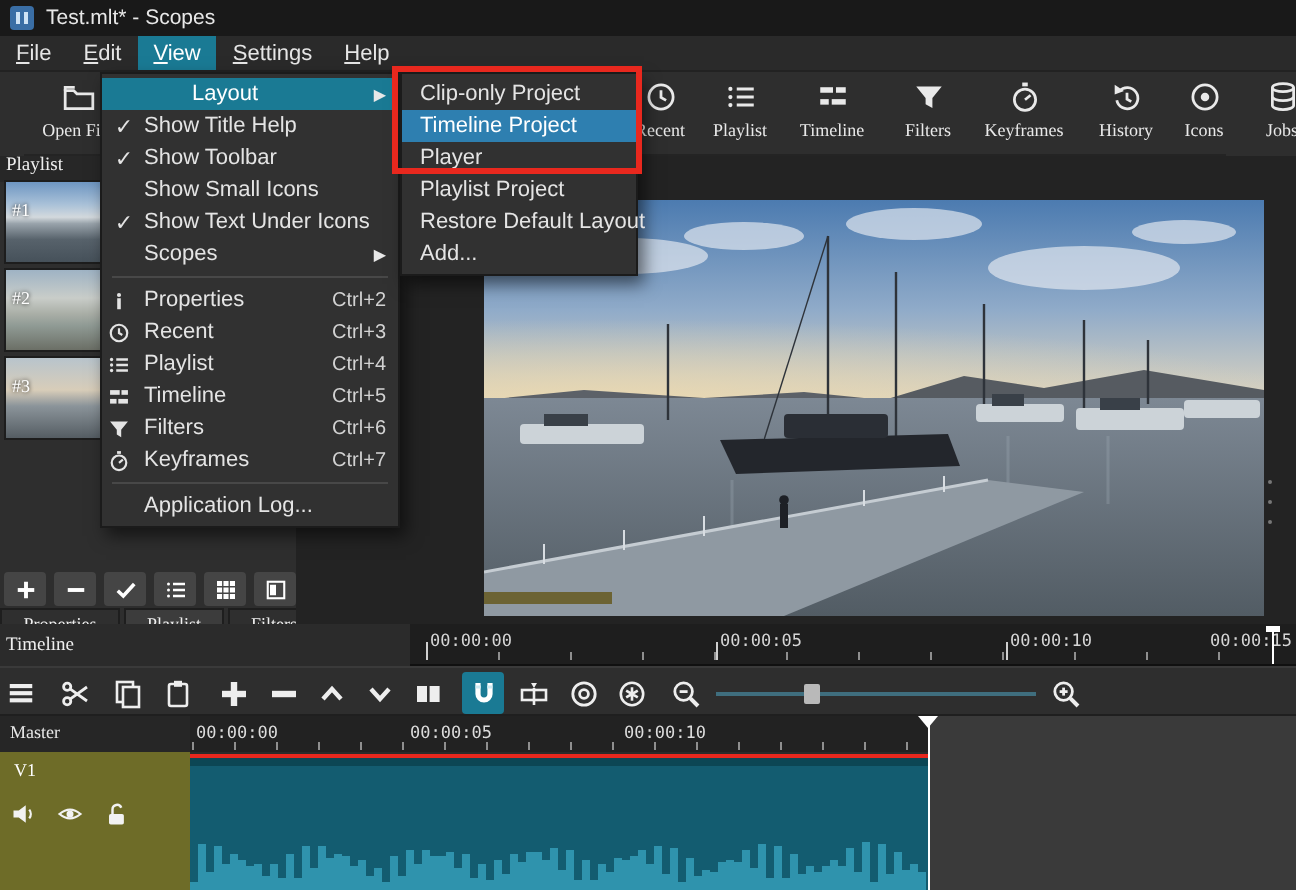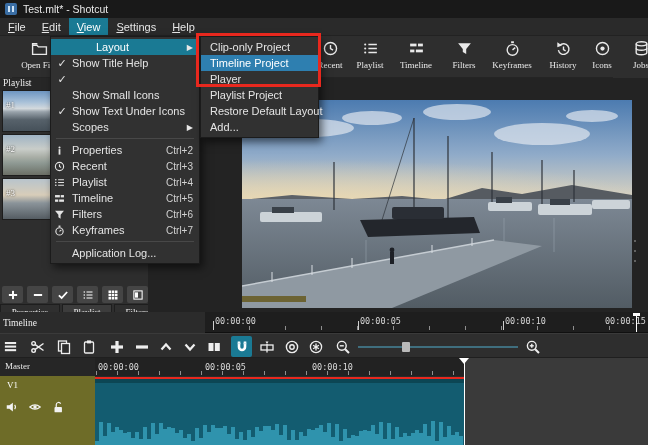--- a/index.html
+++ b/index.html
@@ -128,21 +128,21 @@
 <div id="app">
 
   <div class="titlebar">
     <span class="icon">
       <svg width="12" height="12" viewBox="0 0 12 12">
           <rect x="0" y="0" width="12" height="12" rx="2" fill="#3a6ea5"></rect>
           <rect x="3" y="3" width="2" height="6" fill="#cfe3f5"></rect>
           <rect x="7" y="3" width="2" height="6" fill="#cfe3f5"></rect>
         </svg>
     </span>
-    <span class="ttext">Test.mlt* - Shotcut</span>
+    <span class="ttext">Test.mlt* - Scopes</span>
   </div>
 
   <div class="menubar">
     <div class="mb-item">
         <span class="mb-label">File</span>
       </div>
     <div class="mb-item">
         <span class="mb-label">Edit</span>
       </div>
     <div class="mb-item active">
@@ -689,20 +689,21 @@
       <span class="chk"></span>
       <span class="lbl">Layout</span>
       <span class="arrow">▶</span>
     </div>
     <div class="mi">
       <span class="chk">✓</span>
       <span class="lbl">Show Title Help</span>
     </div>
     <div class="mi">
       <span class="chk">✓</span>
+      <span class="lbl">Show Toolbar</span>
     </div>
     <div class="mi">
       <span class="chk"></span>
       <span class="lbl">Show Small Icons</span>
     </div>
     <div class="mi">
       <span class="chk">✓</span>
       <span class="lbl">Show Text Under Icons</span>
     </div>
     <div class="mi">

